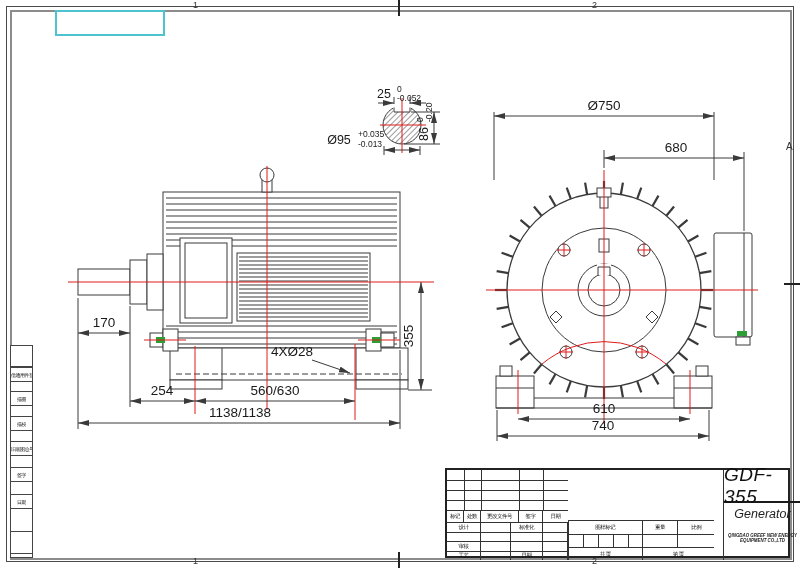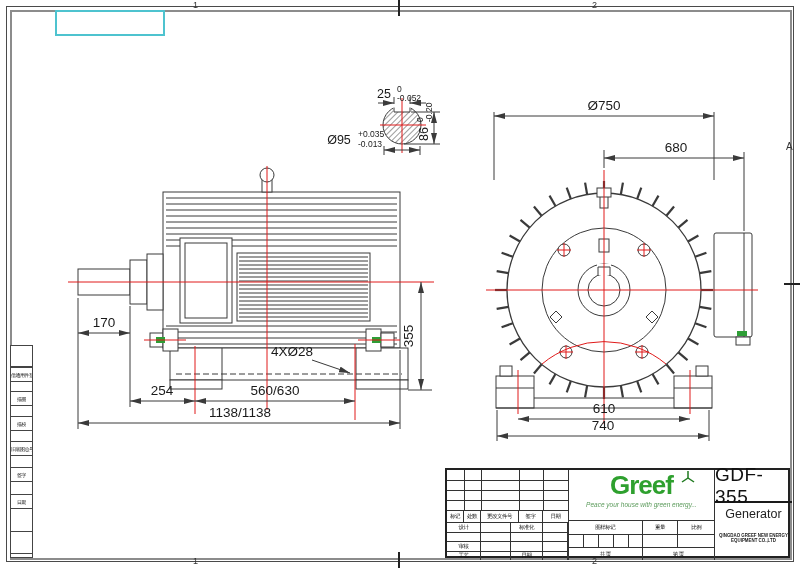--- a/index.html
+++ b/index.html
@@ -24,21 +24,21 @@
   .cells{display:flex;}
   .cell{border-right:1px solid #333;border-top:1px solid #333;display:flex;align-items:center;justify-content:center;
         font-size:5.5px;letter-spacing:-0.5px;color:#111;white-space:nowrap;overflow:hidden;box-sizing:border-box;}
   .cell:last-child{border-right:none;}
   #tb-lower{display:grid;grid-template-columns:34px 30px 32px 25px;grid-template-rows:repeat(4,9.5px);}
   #tb-lower .cell{border-right:1px solid #333;border-top:1px solid #333;}
   .tb-logo{position:absolute;left:121px;top:0;width:146px;height:50px;border-left:1px solid #333;box-sizing:border-box;text-align:center;}
   .logo-word{font-size:26px;font-weight:bold;color:#2ea02e;letter-spacing:-1px;line-height:30px;}
   .logo-tag{font-size:6.5px;font-style:italic;color:#5a9a5a;margin-top:1px;}
   .tb-mid{position:absolute;left:121px;top:50px;width:146px;height:40px;border-left:1px solid #333;box-sizing:border-box;}
-  .tb-right{position:absolute;left:267px;top:0;width:78px;height:90px;border-left:1px solid #333;box-sizing:border-box;}
+  .tb-right{position:absolute;left:276px;top:0;width:78px;height:90px;border-left:1px solid #333;box-sizing:border-box;font-style:italic;}
   .model-box{height:31px;border-bottom:2px solid #1a1a1a;display:flex;align-items:center;justify-content:center;
              font-size:19px;color:#111;letter-spacing:0.5px;}
   .product{height:22px;display:flex;align-items:center;justify-content:center;font-size:12.5px;color:#222;}
   .company{font-size:4.5px;font-weight:bold;color:#222;text-align:center;margin-top:8px;transform:scale(0.98);}
   svg text{stroke:none;}
   .dt{font-family:"Liberation Sans",sans-serif;font-size:13.5px;fill:#1a1a1a;}
   .dm{font-family:"Liberation Sans",sans-serif;font-size:12.5px;fill:#1a1a1a;}
   .ds{font-family:"Liberation Sans",sans-serif;font-size:8.5px;fill:#1a1a1a;}
 </style>
 </head>
@@ -362,31 +362,20 @@
       <div class="cell">审核</div>
       <div class="cell"></div>
         <div class="cell"></div>
         <div class="cell"></div>
       <div class="cell">工艺</div>
       <div class="cell"></div>
       <div class="cell">日期</div>
       <div class="cell"></div>
     </div>
 
-    <div class="tb-logo">
-      <div class="logo-word">Greef</div>
-      <svg width="16" height="16" style="position:absolute;right:18px;top:0px;">
-        <g stroke="#1f7a1f" stroke-width="1.5" fill="none">
-          <line x1="8" y1="8" x2="8" y2="1"></line>
-          <line x1="8" y1="8" x2="14" y2="12"></line>
-          <line x1="8" y1="8" x2="2" y2="12"></line>
-        </g>
-      </svg>
-      <div class="logo-tag">Peace your house with green energy...</div>
-    </div>
 
     <div class="tb-mid">
       <div class="cells" style="height:14px;">
         <div class="cell" style="width:74px;">图样标记</div>
         <div class="cell" style="width:36px;">重量</div>
         <div class="cell" style="width:36px;">比例</div>
       </div>
       <div class="cells" style="height:13px;">
         <div class="cell" style="width:15px;"></div>
           <div class="cell" style="width:15px;"></div>

